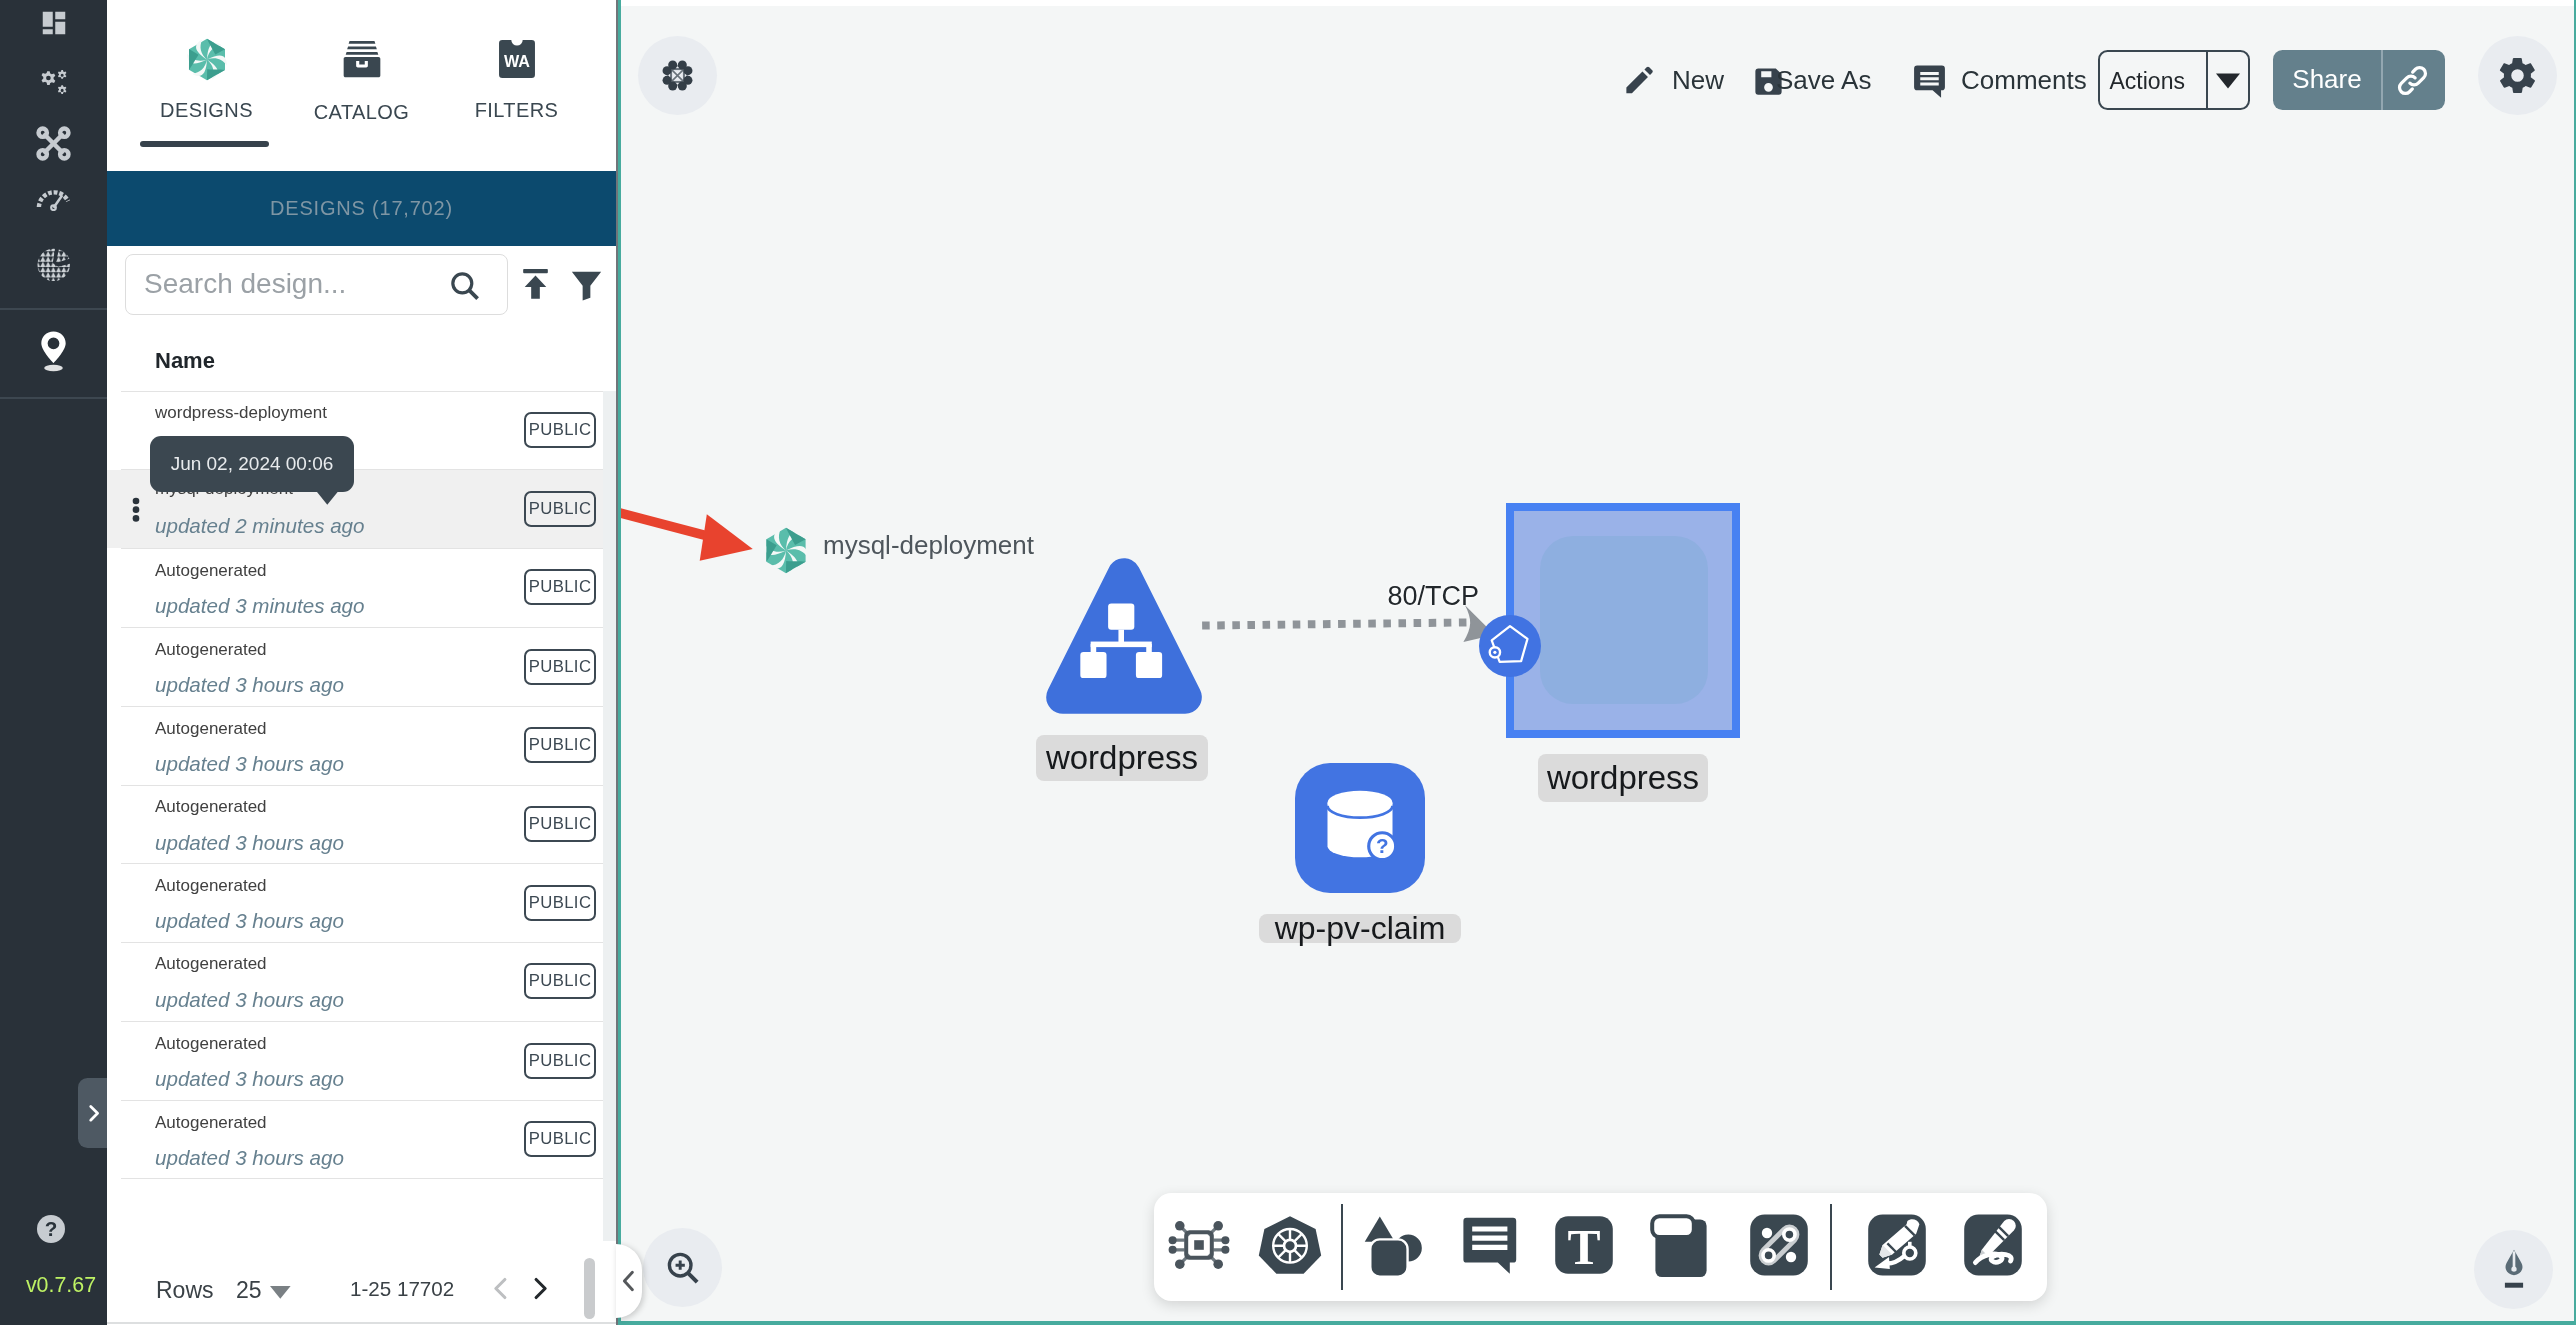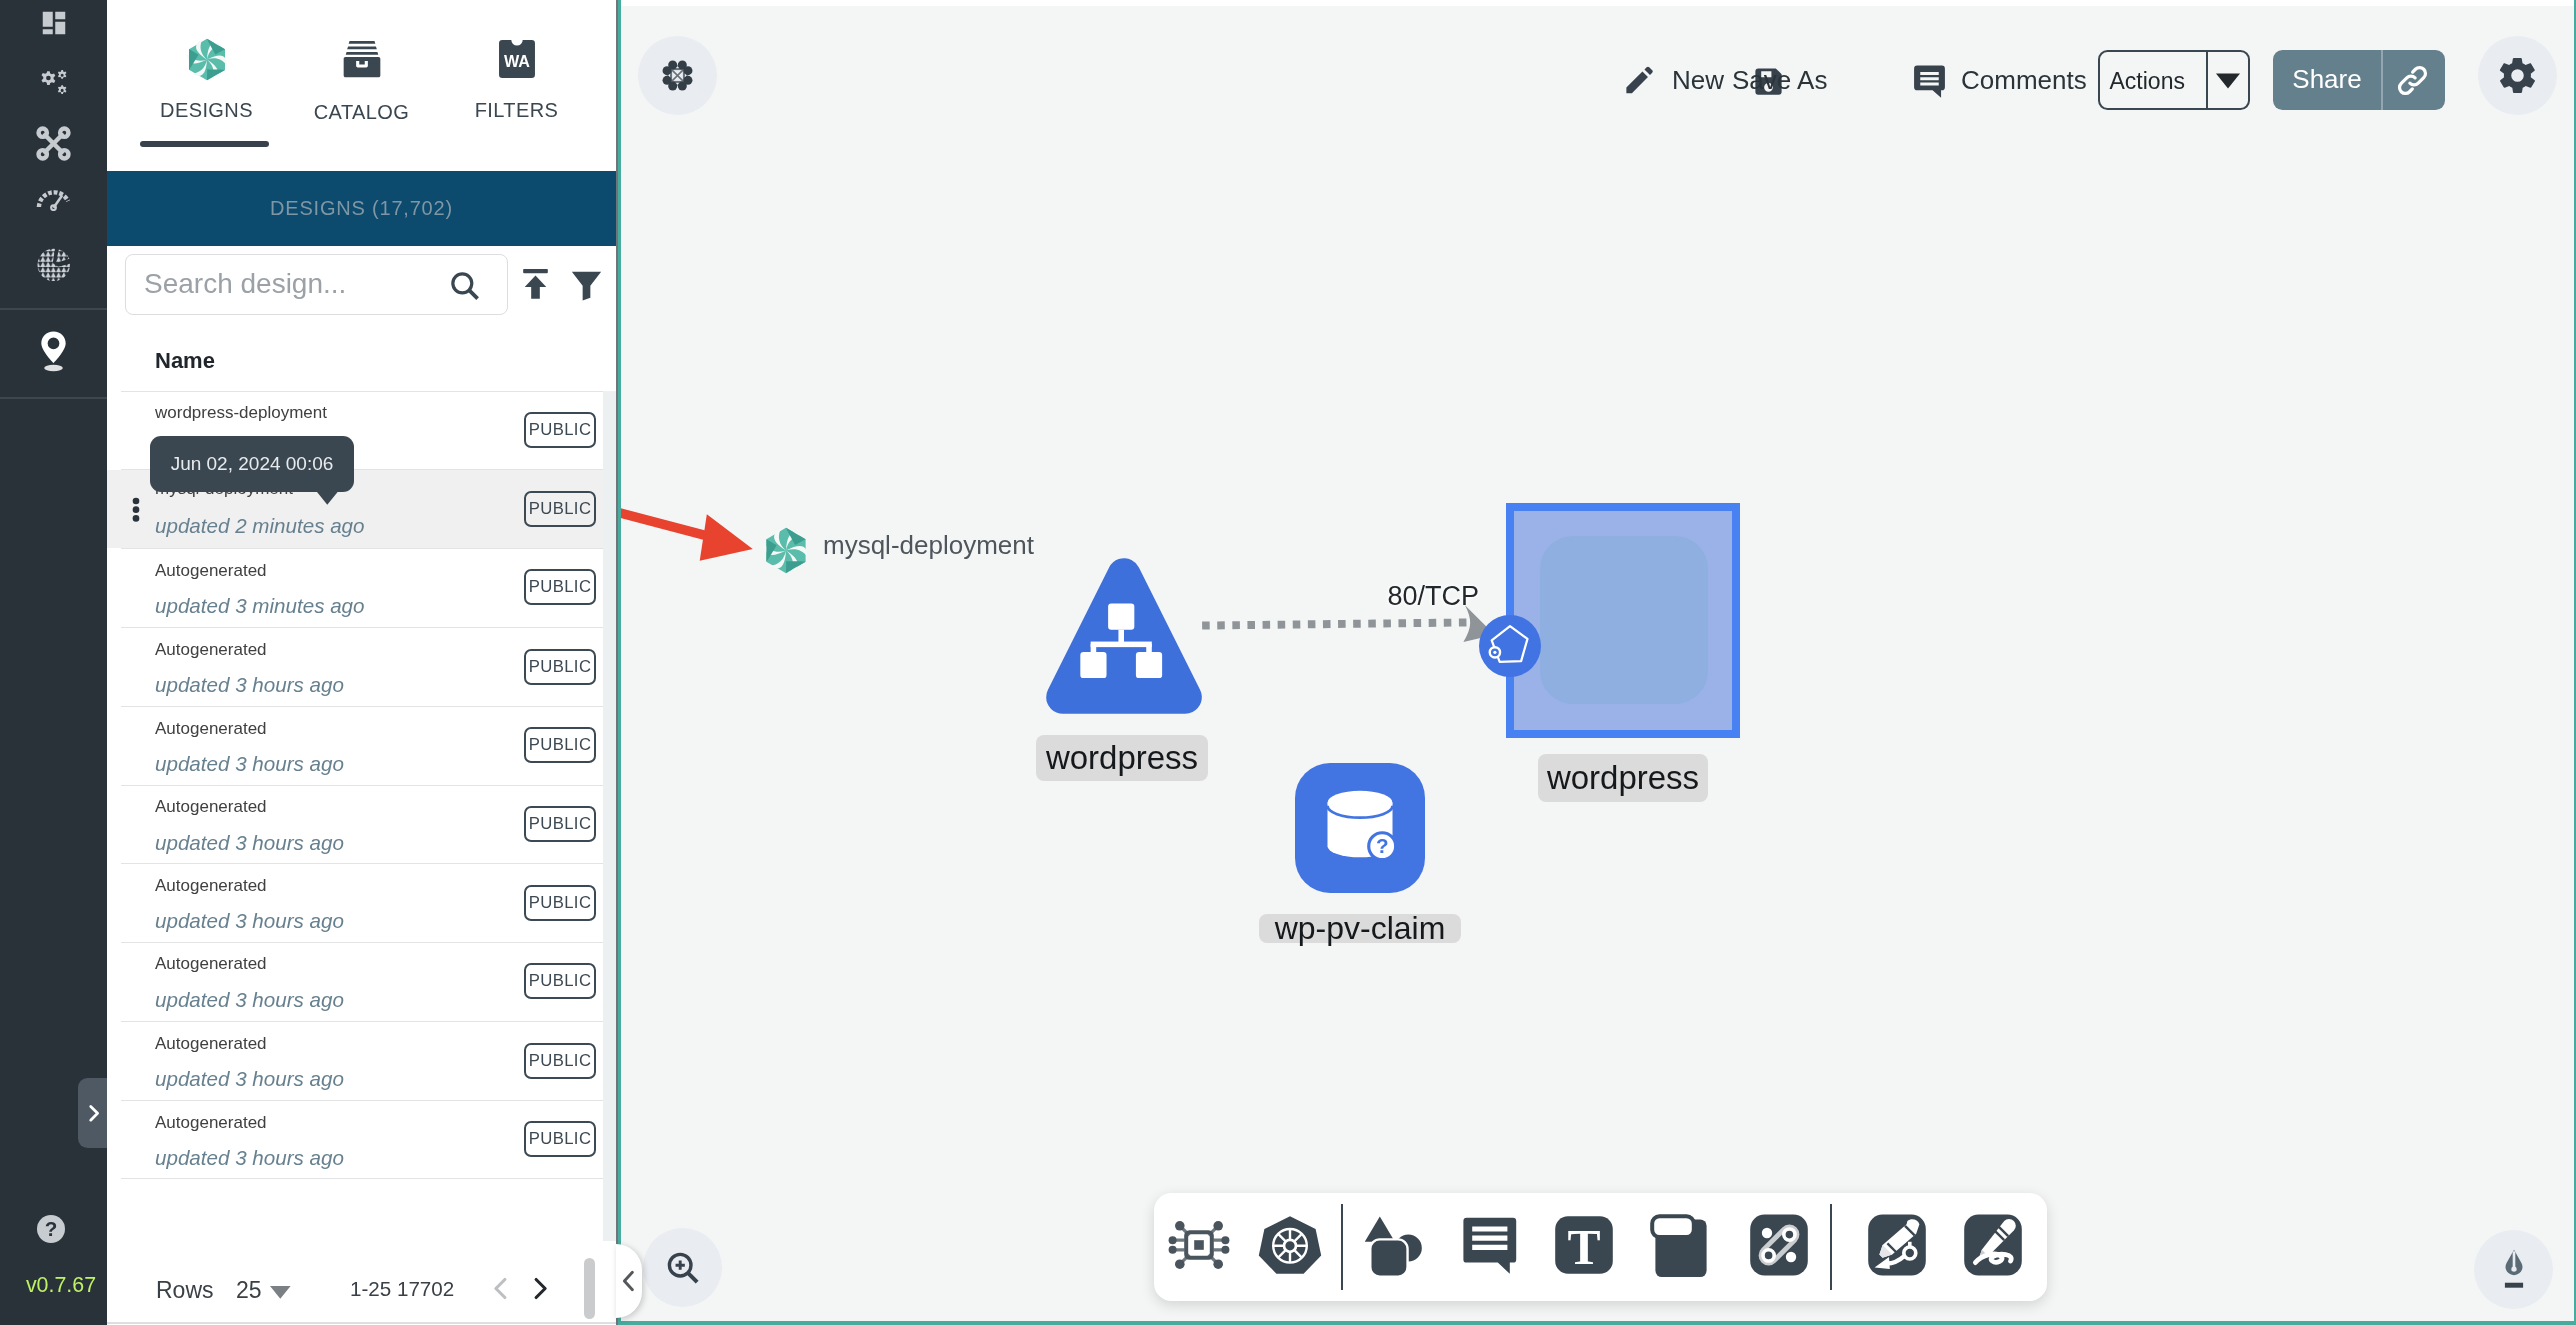--- a/index.html
+++ b/index.html
@@ -64,21 +64,21 @@
   </div>
 
   <svg width="35" height="38" viewBox="0 0 24 24" style="position:absolute; left:1622px; top:61px;" fill="#37424C">
     <path d="M3 17.2 V21 h3.8 L17.8 10 l-3.8-3.8 Z"></path>
     <path d="M20.7 7.1 a1.3 1.3 0 0 0 0-1.8 L18.7 3.3 a1.3 1.3 0 0 0-1.8 0 L15.4 4.8 l3.8 3.8 Z"></path>
   </svg>
   <div class="abs toplabel" style="left:1672px; top:65px;">New</div>
   <svg width="35" height="37" viewBox="0 0 24 24" style="position:absolute; left:1751px; top:63px;" fill="#37424C">
     <path d="M17 3 H5 a2 2 0 0 0-2 2 v14 a2 2 0 0 0 2 2 h14 a2 2 0 0 0 2-2 V7 Z M12 19 a3 3 0 1 1 0-6 3 3 0 0 1 0 6 Z M14 9 H7 V5 h7 Z" fill-rule="evenodd"></path>
   </svg>
-  <div class="abs toplabel" style="left:1732px; top:65px;">Save As</div>
+  <div class="abs toplabel" style="left:1776px; top:65px;">Save As</div>
   <svg width="37" height="38" viewBox="0 0 24 24" style="position:absolute; left:1911px; top:62px;" fill="#37424C">
     <path d="M4 2 h16 a2 2 0 0 1 2 2 v12 a2 2 0 0 1-2 2 h-0.5 v4.8 l-5.5-4.8 H4 a2 2 0 0 1-2-2 V4 a2 2 0 0 1 2-2 Z M6 6.2 h12 v1.9 H6 Z M6 9.6 h12 v1.9 H6 Z M6 13 h12 v1.9 H6 Z" fill-rule="evenodd"></path>
   </svg>
   <div class="abs toplabel" style="left:1961px; top:65px;">Comments</div>
   <div class="abs" style="left:2098px; top:50px; width:152px; height:60px; border:2px solid #3A4750; border-radius:9.5px;">
     <div style="position:absolute; left:9.5px; top:16px; font-size:23px; color:#23282C;">Actions</div>
     <div style="position:absolute; left:106px; top:0; width:2px; height:56px; background:#3A4750;"></div>
     <svg width="24" height="16" viewBox="0 0 26 16" style="position:absolute; left:116px; top:20.6px;">
         <path d="M0 0 H26 L13 16 Z" fill="#23282C"></path>
       </svg>

